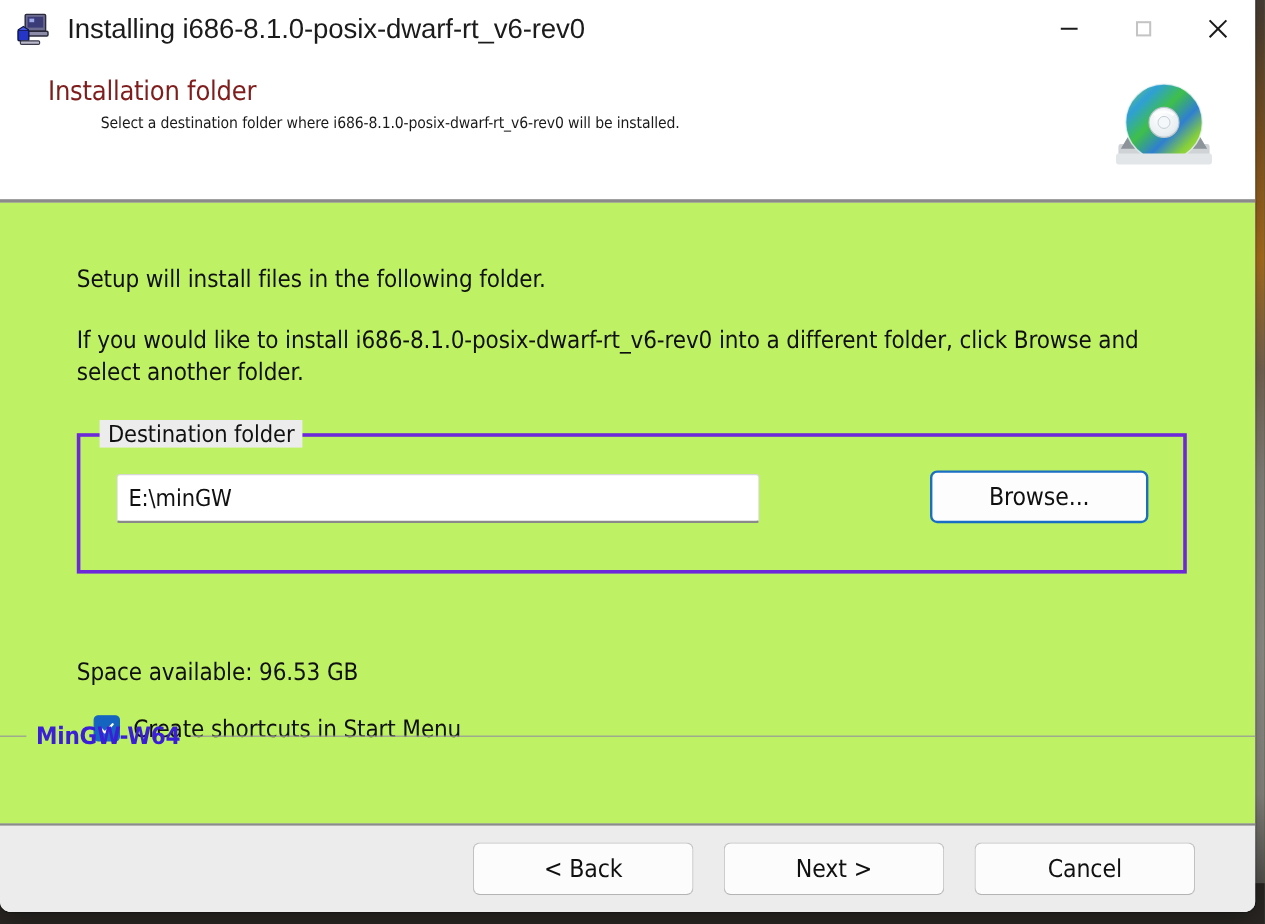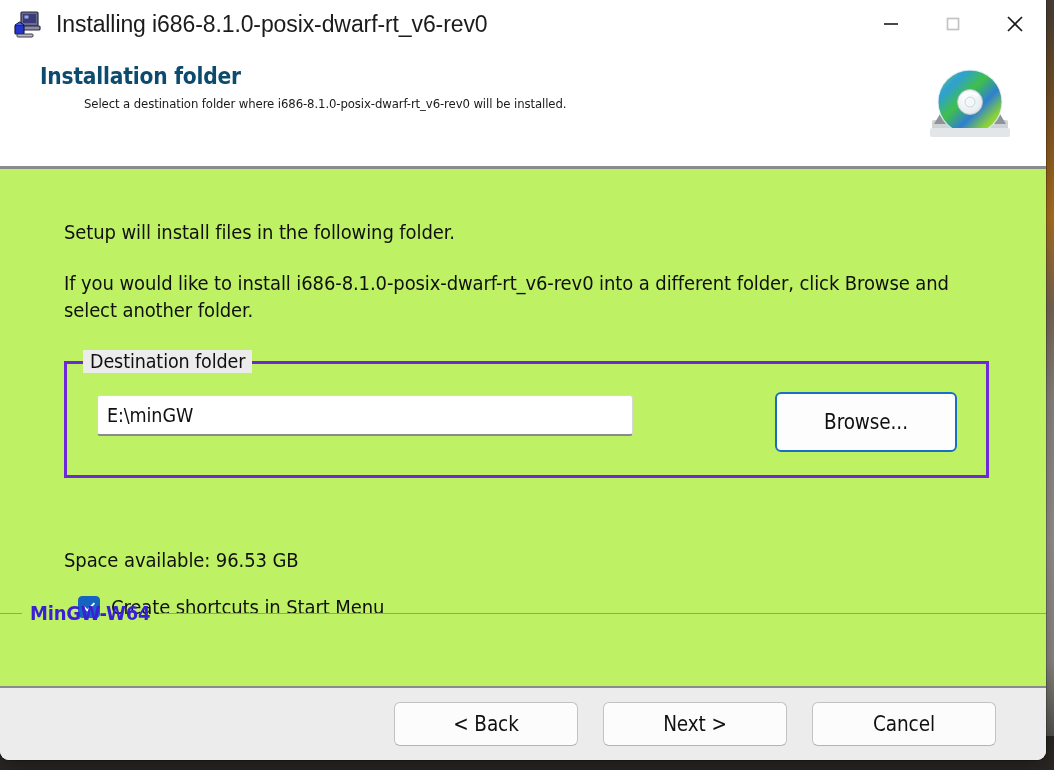--- a/index.html
+++ b/index.html
@@ -99,23 +99,23 @@
   .header-band {
     flex: 0 0 auto;
     background: #ffffff;
     padding: 10px 0 12px 0;
     position: relative;
     border-bottom: 3px solid #8b8b8b;
     min-height: 96px;
   }
   .header-title {
     font-family: "DejaVu Sans Condensed", "Liberation Sans Narrow", "Liberation Sans", sans-serif;
-    font-weight: bold;
+    font-weight: normal;
     font-size: 22.5px;
-    color: #0c4a6e;
+    color: #7f1d1d;
     margin: 5px 0 0 40px;
     letter-spacing: -0.2px;
   }
   .header-sub {
     font-family: "DejaVu Sans Condensed", "Liberation Sans Narrow", "Liberation Sans", sans-serif;
     font-size: 13px;
     color: #1a1a1a;
     line-height: 1.33;
     margin: 6px 0 16px 84px;
     max-width: 820px;
@@ -185,21 +185,21 @@
     font-size: 19.5px;
     color: #101010;
     letter-spacing: -0.1px;
     outline: none;
   }
   .browse-btn {
     position: absolute;
     left: 708px;
     top: 28px;
     width: 182px;
-    height: 60px;
+    height: 44px;
     background: #fdfdfd;
     border: 2px solid #1a6fc4;
     border-radius: 6px;
     box-sizing: border-box;
     font-family: "DejaVu Sans Condensed", "Liberation Sans Narrow", "Liberation Sans", sans-serif;
     font-size: 20.5px;
     color: #101010;
     letter-spacing: -0.1px;
     display: flex;
     align-items: center;

